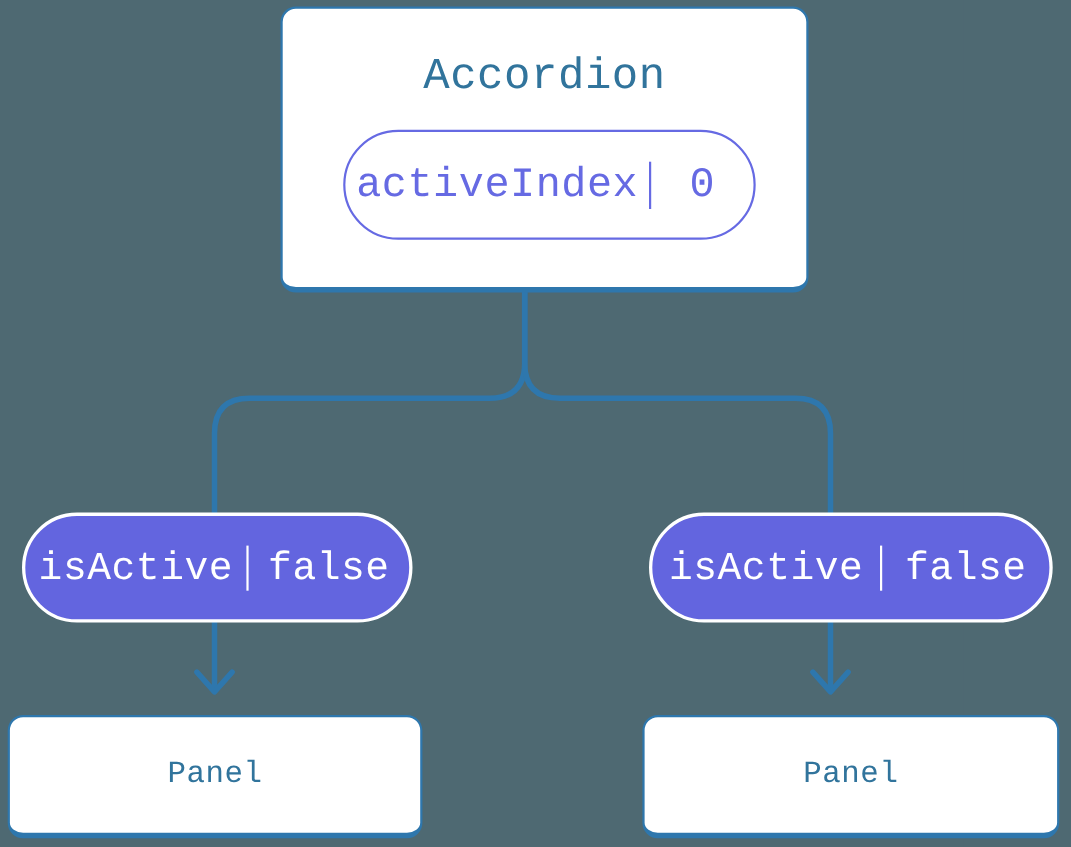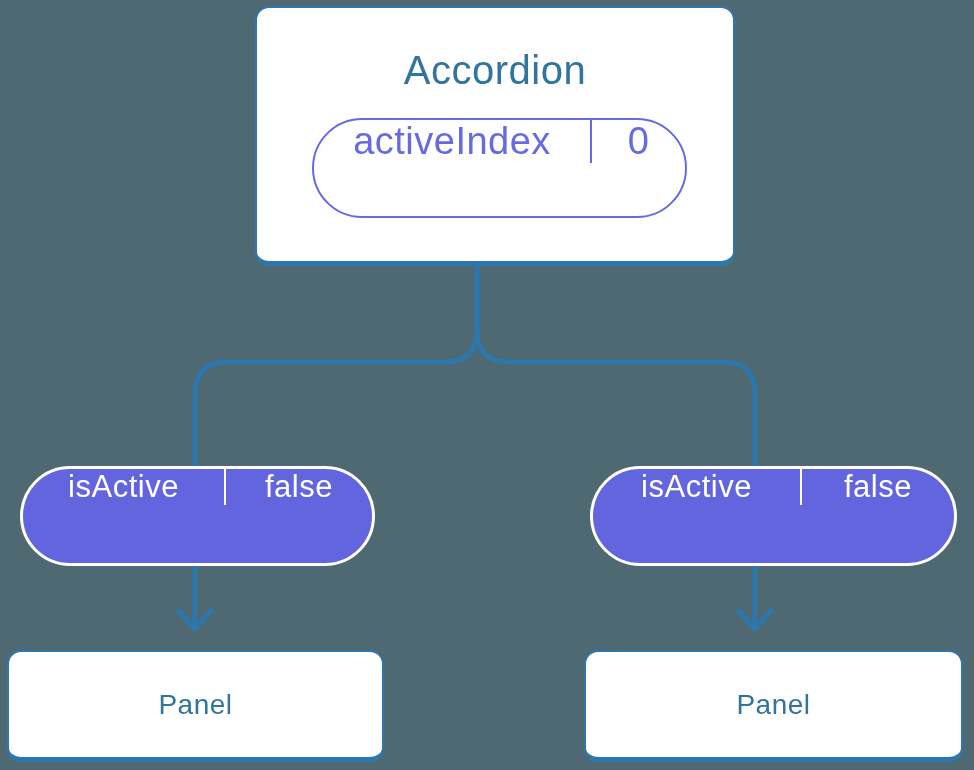--- a/index.html
+++ b/index.html
@@ -14,20 +14,21 @@
   html,body{width:974px;height:770px;}
   body{
     background:var(--background);
     font-family:"Liberation Sans", sans-serif;
     overflow:hidden;
   }
   .canvas{
     position:relative;
     width:876px;height:770px;
     background:var(--background);
+    font-family:Liberation Mono, monospace;
   }
   .connector-svg{
     position:absolute;left:0;top:0;width:974px;height:770px;
     z-index:0;
   }
   .connector-svg path, .connector-svg polyline{
     fill:none;
     stroke:var(--line-blue);
     stroke-width:5;
     stroke-linecap:round;
@@ -45,42 +46,42 @@
   .root-title{
     position:absolute;left:0;top:40px;width:100%;
     text-align:center;
     font-size:40px;font-weight:500;
     color:var(--text-blue);
     letter-spacing:0.5px;
   }
   .pill{
     position:absolute;
     display:flex;
-    align-items:flex-start;
+    align-items:center;
     border-radius:50px;
     z-index:2;
     overflow:hidden;
   }
   .state-pill{
     left:55px;top:110px;width:375px;height:100px;
     background:var(--card-white);
     border:2px solid var(--pill-outline-purple);
     color:var(--pill-outline-purple);
   }
   .state-pill .pill-cell{font-size:38px;}
   .state-pill .pill-value{border-left:2px solid var(--pill-outline-purple);}
   .prop-pill{
     top:466px;height:100px;
     background:var(--pill-purple);
     border:3px solid #FFFFFF;
     color:#FFFFFF;
   }
   .prop-pill-left{left:20px;width:355px;}
   .prop-pill-right{left:590px;width:367px;}
-  .prop-pill .pill-cell{font-size:31px;}
+  .prop-pill .pill-cell{font-size:36px;}
   .prop-pill .pill-value{border-left:2.5px solid #FFFFFF;}
   .pill-cell{
     display:flex;align-items:center;justify-content:center;
     letter-spacing:0.5px;
   }
   .state-pill .pill-name{flex:0 0 276px;}
   .state-pill .pill-value{flex:1;}
   .prop-pill-left .pill-name{flex:0 0 201px;}
   .prop-pill-left .pill-value{flex:1;}
   .prop-pill-right .pill-name{flex:0 0 207px;}

